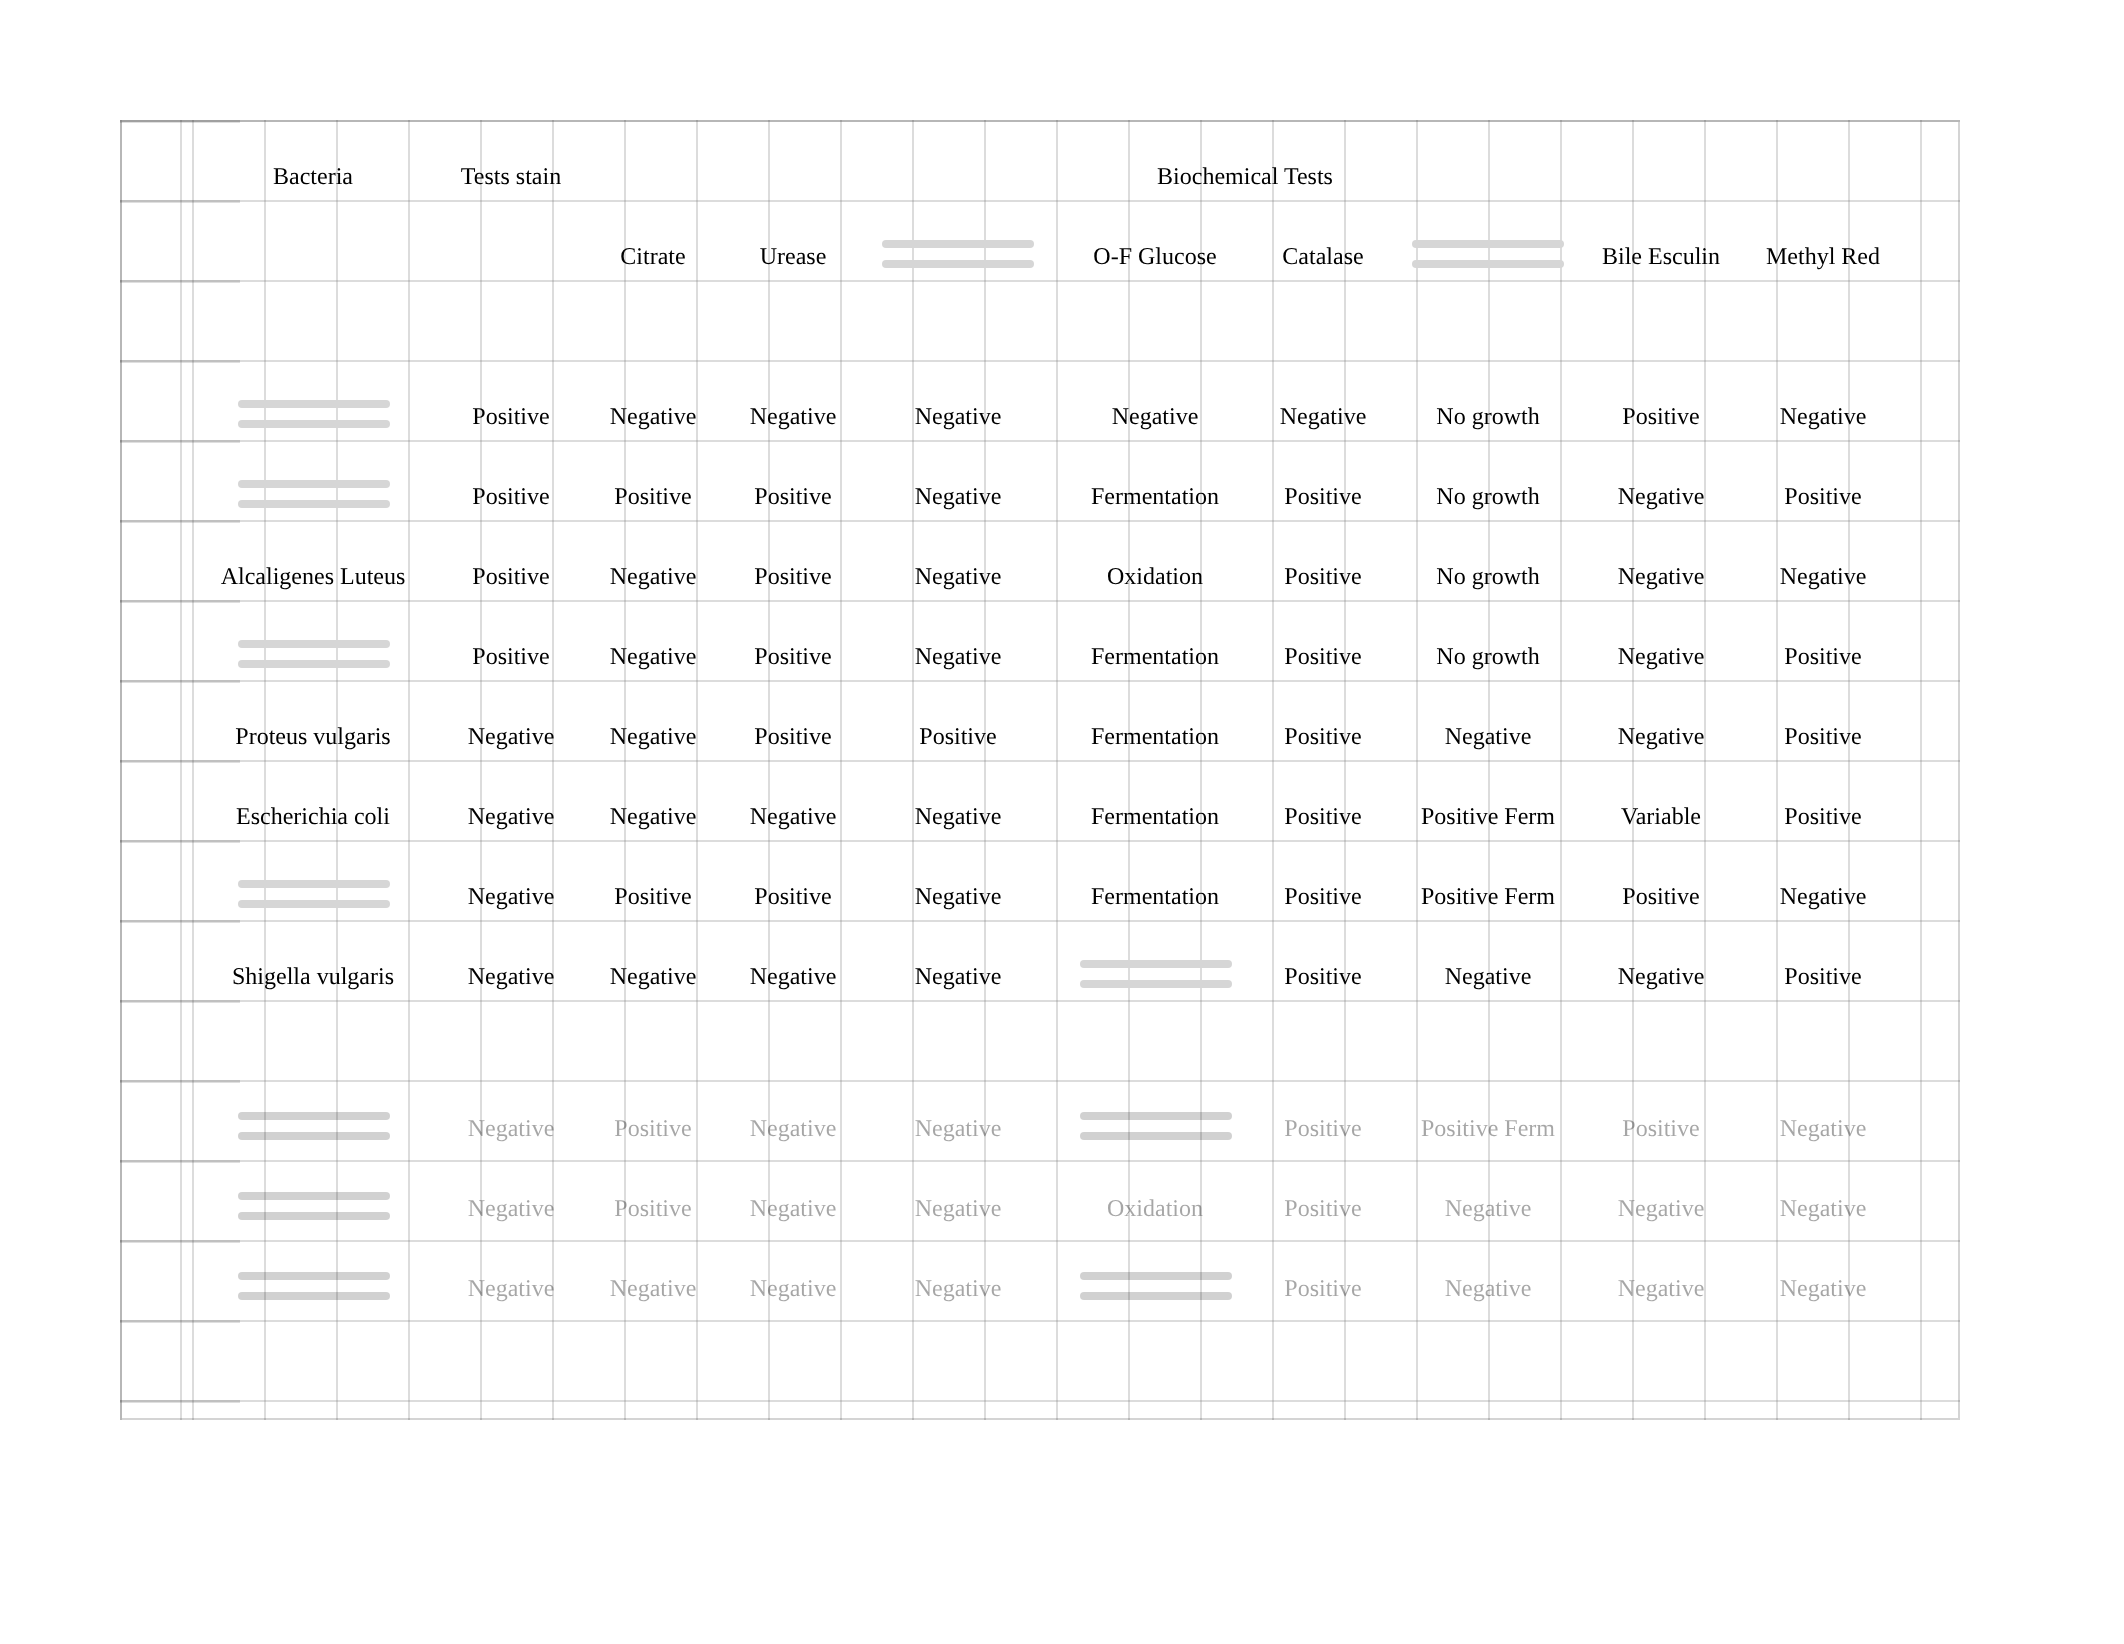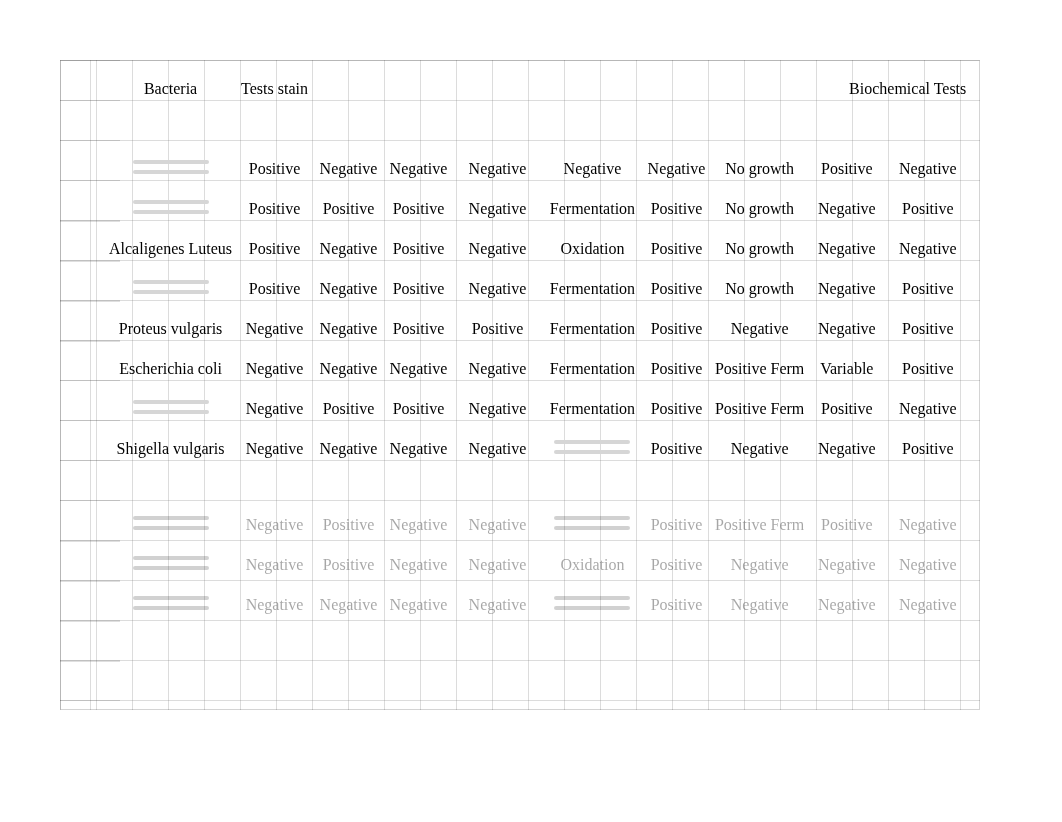--- a/index.html
+++ b/index.html
@@ -60,24 +60,24 @@
     .left-ticks:before {
       content: "";
       position: absolute;
       left: 30px; top: 0; bottom: 0;
       width: 1px;
       background: var(--line);
     }
 
     table.data {
       position: absolute;
-      left: 104px;
+      left: 92px;
       top: 68px;
       border-collapse: collapse;
-      font-size: 16px;
+      font-size: 12px;
     }
     table.data td, table.data th {
       height: 40px;
       padding: 0 4px;
       text-align: center;
       vertical-align: middle;
       white-space: nowrap;
       font-weight: normal;
       border: 1px solid transparent; 
     }
@@ -152,21 +152,33 @@
       <col class="col-cat">
       <col class="col-redac2">
       <col class="col-bile">
       <col class="col-mr">
   </colgroup>
 
   <thead>
     <tr>
       <td>Bacteria</td>
       <td>Tests stain</td>
-      <td colspan="8" style="text-align:right;">Biochemical Tests</td>
+      <td colspan="8" style="text-align:center;">Biochemical Tests</td>
+    </tr>
+    <tr>
+      <td></td>
+      <td></td>
+      <td>Citrate</td>
+      <td>Urease</td>
+      <td><span class="redact wide"></span></td>
+      <td>O-F Glucose</td>
+      <td>Catalase</td>
+      <td><span class="redact wide"></span></td>
+      <td>Bile Esculin</td>
+      <td>Methyl Red</td>
     </tr>
     <tr class="blank">
       <td colspan="10"></td>
     </tr>
   </thead>
 
   <tbody id="rows">
       <tr>
         <td><span class="redact wide"></span></td>
         <td>Positive</td>

